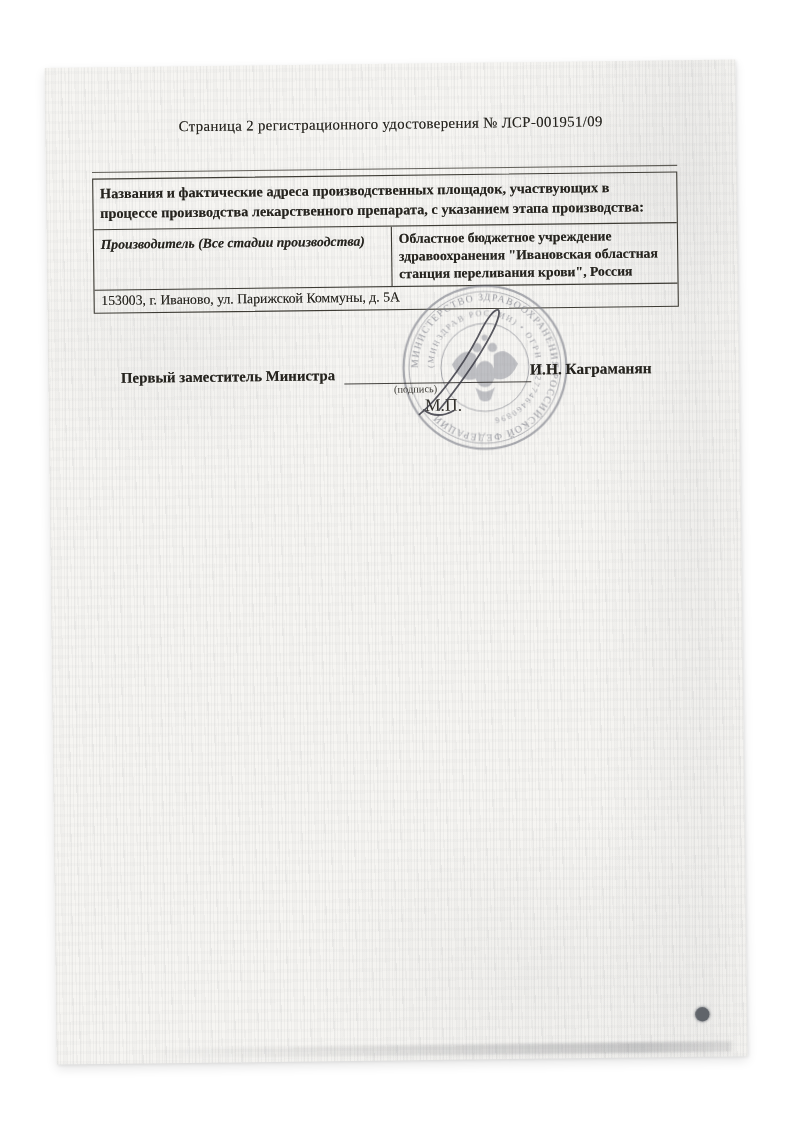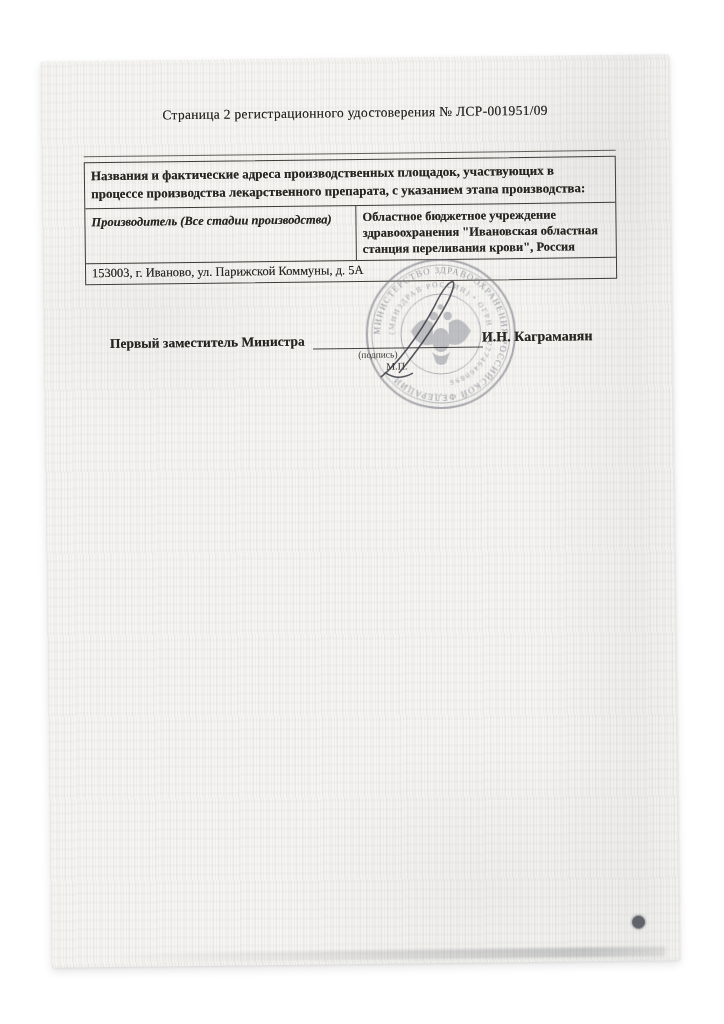--- a/index.html
+++ b/index.html
@@ -47,21 +47,21 @@
   }
   .t-cell-right{flex:1;padding:3px 6px;font-size:12.5px;font-weight:bold;line-height:1.28;}
   .t-address{padding:2px 6px 3px 6px;font-size:12.5px;}
   .sig-title{position:absolute;left:66px;top:275px;font-size:13.5px;font-weight:bold;}
   .sig-name{position:absolute;left:438px;top:273px;font-size:14px;font-weight:bold;}
   .sig-line{
     position:absolute;left:269px;top:290px;width:170px;height:1px;
     background:rgba(40,38,34,0.85);
   }
   .sig-caption{position:absolute;left:314px;top:292px;font-size:9.5px;color:#3a3833;}
-  .sig-mp{position:absolute;left:342px;top:303px;font-size:10px;color:#33312c;}
+  .sig-mp{position:absolute;left:342px;top:303px;font-size:16px;color:#33312c;}
   .stamp{position:absolute;left:307px;top:187px;opacity:0.88;}
   .scrawl{position:absolute;left:307px;top:187px;}
   .hole{
     position:absolute;left:581px;top:861px;width:13px;height:13px;border-radius:50%;
     background:#60646a;box-shadow:0 0 2px 1px rgba(96,100,106,0.45);
     filter:blur(0.4px);
   }
   .bottom-smudge{
     position:absolute;left:70px;top:892px;right:14px;height:10px;
     background:linear-gradient(90deg, rgba(0,0,0,0) 0%, rgba(92,94,100,0.14) 45%, rgba(84,86,94,0.26) 85%, rgba(84,86,94,0.12));

